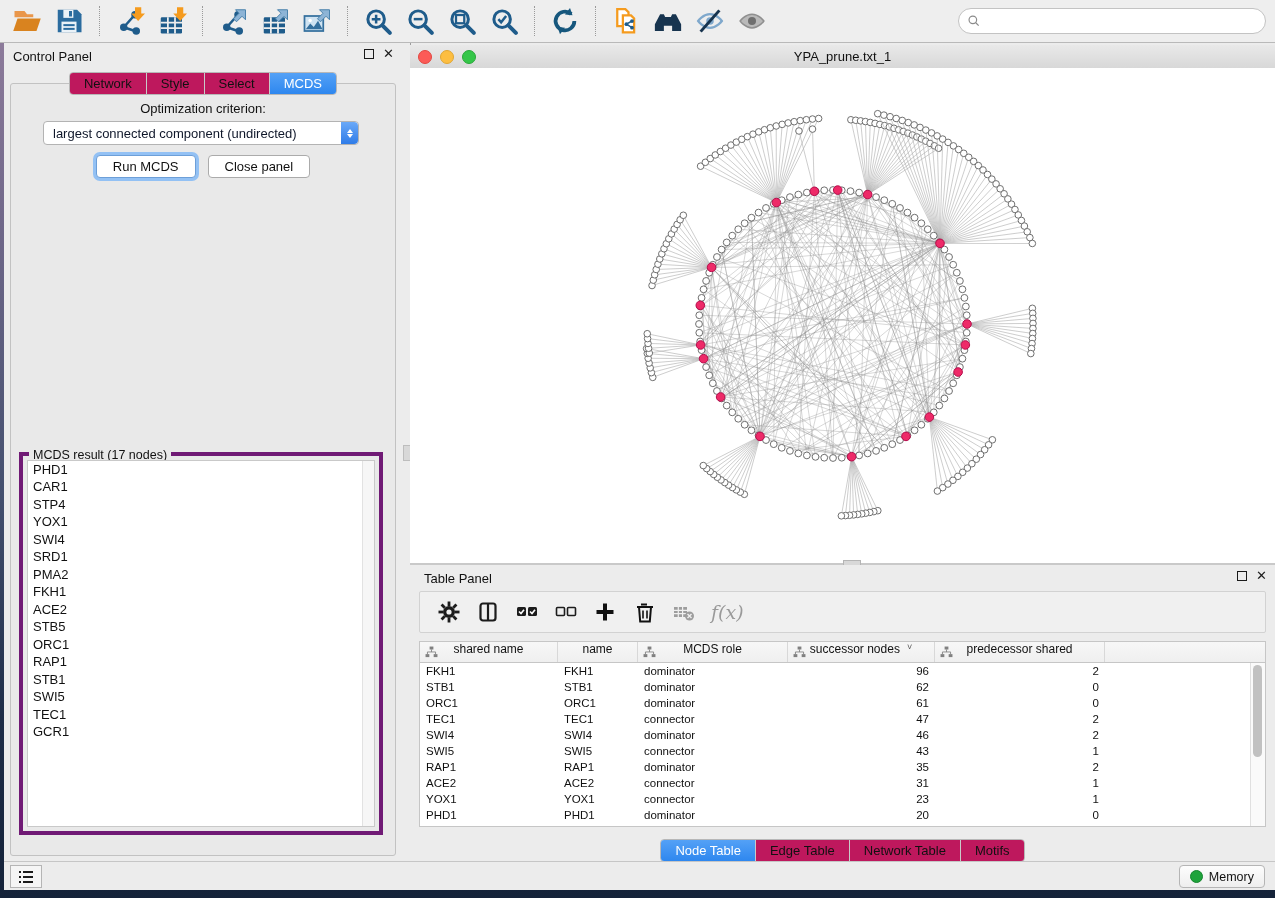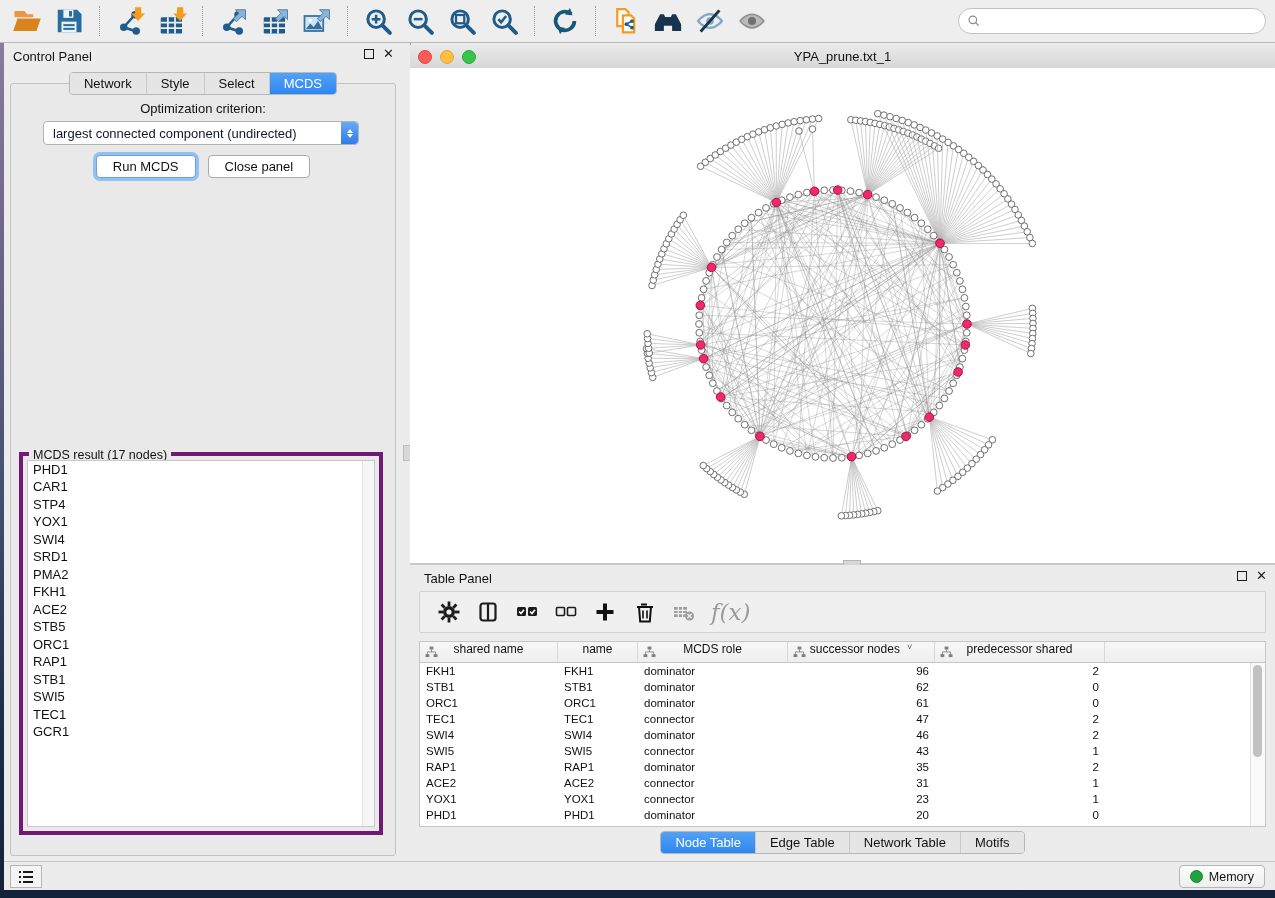--- a/index.html
+++ b/index.html
@@ -20,21 +20,21 @@
   .main{position:absolute;left:4px;top:43px;right:0;bottom:8px;background:#ececec;}
   
   .control-panel{position:absolute;left:0;top:0;width:398px;bottom:28px;background:#ececec;}
   .panel-header{position:absolute;left:0;top:0;right:0;height:24px;}
   .panel-title{position:absolute;left:9px;top:6px;font-size:13px;color:#111;}
   .win-icons{position:absolute;right:8px;top:6px;display:flex;gap:9px;align-items:center;}
   .win-float{width:8px;height:8px;border:1.6px solid #1a1a1a;display:inline-block;}
   .win-close{font-size:13px;font-weight:bold;color:#1a1a1a;line-height:10px;}
   .cp-tabs{position:absolute;left:0;right:0;top:29px;display:flex;justify-content:center;z-index:2;}
   .seg{display:flex;border:1px solid #b7b7b7;border-radius:4px;overflow:hidden;background:#fff;}
-  .seg-tab{padding:3px 14px;font-size:13px;color:#111;background:#e5e5e5;border-right:1px solid #c9c9c9;cursor:pointer;}
+  .seg-tab{padding:3px 14px;font-size:13px;color:#111;background:#be185d;border-right:1px solid #c9c9c9;cursor:pointer;}
   .seg-tab:last-child{border-right:none;}
   .seg-tab.active{background:linear-gradient(180deg,#54a1f6,#2e87ef);color:#fff;}
   .cp-card{position:absolute;left:6px;right:6px;top:40px;bottom:6px;background:#e9e9e9;
     border:1px solid #c2c2c2;border-radius:3px;}
   .opt-label{position:absolute;left:0;right:0;top:17px;text-align:center;font-size:13px;color:#111;}
   .dropdown{position:absolute;left:32px;right:36px;top:37px;height:22px;background:#fff;
     border:1px solid #b3b3b3;border-radius:4px;display:flex;align-items:center;cursor:pointer;}
   .dropdown .dd-text{flex:1;font-size:13px;padding-left:9px;color:#0f172a;white-space:nowrap;}
   .dd-stepper{width:17px;align-self:stretch;background:linear-gradient(180deg,#6aa9f8,#2f7ce8);
     border-radius:0 4px 4px 0;display:flex;flex-direction:column;align-items:center;justify-content:center;gap:1px;}
@@ -65,35 +65,35 @@
   .net-title{position:absolute;left:0;right:0;top:4px;text-align:center;font-size:13px;color:#111;}
   .net-canvas{position:absolute;left:0;right:0;top:23px;bottom:0;background:#fff;}
   .h-splitter{position:absolute;left:406px;right:0;top:520px;height:2px;background:#c9c9c9;}
   .h-splitter .handle{position:absolute;left:50%;top:-3px;width:16px;height:7px;background:#d8d8d8;border:1px solid #b5b5b5;}
   
   .table-panel{position:absolute;left:406px;right:0;top:522px;bottom:28px;background:#ececec;}
   .tp-toolbar{position:absolute;left:9px;right:9px;top:26px;height:42px;background:#f0f0f0;
     border:1px solid #d2d2d2;border-radius:2px;display:flex;align-items:center;padding-left:14px;gap:9px;box-sizing:border-box;}
   .tp-btn{width:30px;height:30px;display:flex;align-items:center;justify-content:center;cursor:pointer;}
   .tp-btn svg{width:22px;height:22px;}
-  .tp-fx{font-family:"DejaVu Serif",serif;font-style:italic;font-size:23px;color:#9a9a9a;}
+  .tp-fx{font-family:"DejaVu Serif",serif;font-style:italic;font-size:19px;color:#9a9a9a;}
   .grid-table{position:absolute;left:9px;right:9px;top:76px;height:184px;background:#fff;border:1px solid #c6c6c6;}
   .gt-header{display:flex;height:21px;background:linear-gradient(180deg,#f7f7f7,#efefef);
     border-bottom:1px solid #c6c6c6;box-sizing:border-box;}
   .gt-th{display:flex;justify-content:center;gap:5px;font-size:12px;color:#111;
     border-right:1px solid #d8d8d8;box-sizing:border-box;cursor:pointer;position:relative;}
   .gt-th .col-icon{width:13px;height:13px;position:absolute;left:5px;top:4px;}
   .gt-th .sort-chev{font-size:9px;color:#555;margin-left:2px;}
   .gt-body{position:absolute;left:0;right:14px;top:21px;bottom:0;overflow:hidden;}
   .gt-row{display:flex;height:16px;align-items:center;}
   .gt-td{font-size:11.5px;color:#111;box-sizing:border-box;padding:0 6px;white-space:nowrap;}
   .gt-td.num{text-align:right;}
   .gt-vscroll{position:absolute;right:0;top:21px;bottom:0;width:14px;background:#fafafa;border-left:1px solid #e0e0e0;}
   .gt-thumb{position:absolute;left:2px;top:2px;width:9px;height:92px;background:#c1c1c1;border-radius:5px;}
-  .tp-tabs{position:absolute;left:0;right:0;bottom:8px;display:flex;justify-content:center;}
+  .tp-tabs{position:absolute;left:0;right:0;bottom:0;display:flex;justify-content:center;}
   
   .status-bar{position:absolute;left:0;right:0;bottom:0;height:28px;background:#ececec;border-top:1px solid #c6c6c6;}
   .list-btn{position:absolute;left:6px;top:3px;width:30px;height:21px;background:#f5f5f5;border:1px solid #b5b5b5;
     display:flex;align-items:center;justify-content:center;cursor:pointer;}
   .memory-btn{position:absolute;right:10px;top:3px;height:21px;background:linear-gradient(180deg,#fdfdfd,#eee);
     border:1px solid #b5b5b5;border-radius:4px;display:flex;align-items:center;gap:6px;padding:0 10px;cursor:pointer;}
   .memory-dot{width:11px;height:11px;border-radius:50%;background:#1fa33c;border:1px solid #15862e;}
   .memory-label{font-size:12.5px;color:#111;}
 </style>
 </head>

